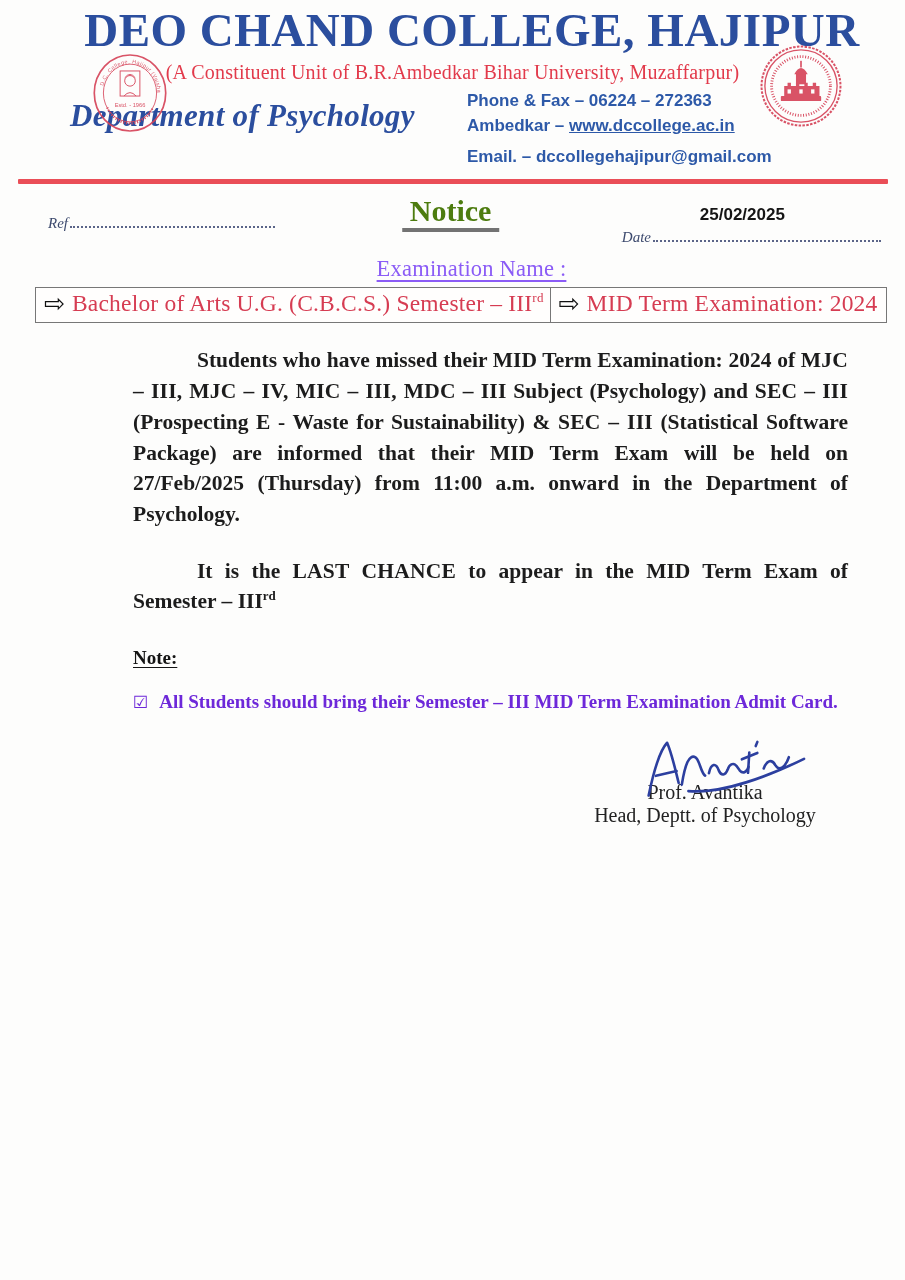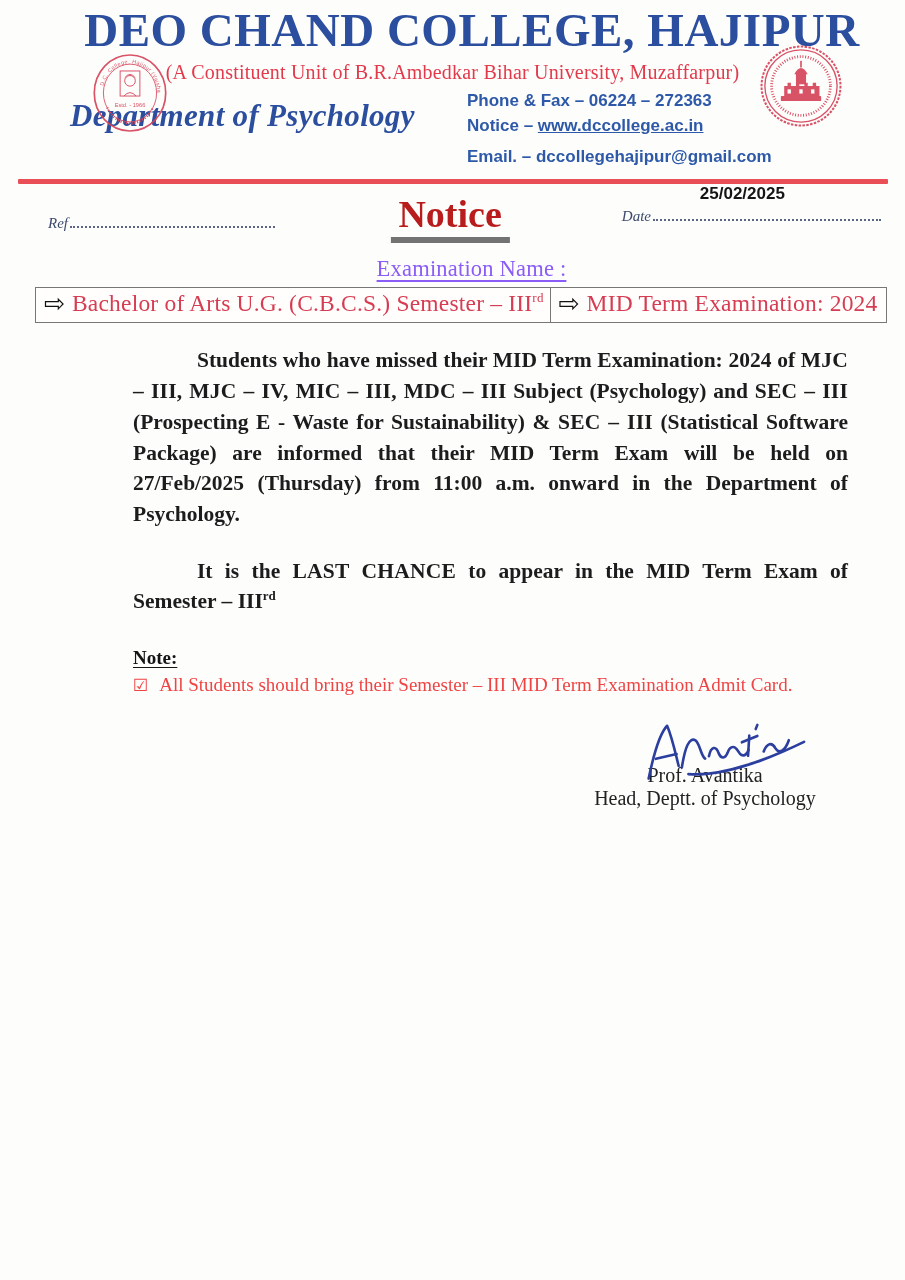--- a/index.html
+++ b/index.html
@@ -49,24 +49,24 @@
   .red-rule{height:5px;background:#ea4e57;margin:10px 17px 0 18px;border-radius:1px;}
 
   
   .meta-row{position:relative;height:62px;margin-top:6px;}
   .field-label{font-style:italic;font-size:15px;color:#3d4a6e;font-family:"Liberation Serif",serif;}
   .dots{display:inline-block;border-bottom:2px dotted #5a6488;height:14px;vertical-align:baseline;margin-left:2px;}
   .ref-field{position:absolute;left:48px;top:22px;}
   .dots-ref{width:205px;}
   .notice-title{
     position:absolute;left:50%;top:4px;transform:translateX(-52%);
-    font-size:38px;font-weight:700;color:#b91c1c;
-    border-bottom:6px solid #737373;padding:0 8px 1px;line-height:1.1;
-  }
-  .date-field{position:absolute;right:24px;top:15px;}
+    font-size:30px;font-weight:700;color:#4d7c0f;
+    border-bottom:4px solid #737373;padding:0 8px 1px;line-height:1.1;
+  }
+  .date-field{position:absolute;right:24px;top:36px;}
   .date-wrap{position:relative;display:inline-block;}
   .date-value{
     position:absolute;top:-21px;left:78px;
     font-family:"Liberation Sans","DejaVu Sans",sans-serif;
     font-weight:700;font-size:17px;color:#151515;white-space:nowrap;
   }
   .dots-date{width:228px;}
 
   
   .exam-heading{
@@ -96,21 +96,21 @@
   .body-text p + p{margin-top:26px;}
   .body-text b{letter-spacing:.2px;}
   .body-text sup{font-size:13px;}
 
   
   .note{margin:30px 40px 0 133px;}
   .note-label{
     font-size:19px;font-weight:700;color:#141414;
     text-decoration:underline;text-underline-offset:3px;
   }
-  .note-item{font-size:19px;margin-top:5px;color:#ef4444;}
+  .note-item{font-size:19px;margin-top:22px;color:#6d28d9;font-weight:bold;}
   .checkbox{font-family:"DejaVu Sans",sans-serif;font-size:17px;margin-right:11px;}
 
   
   .sig-block{width:340px;margin:16px 30px 0 auto;text-align:center;}
   .sig-img{display:block;margin:0 0 -14px 95px;transform:rotate(-5deg);}
   .sig-name{font-size:20px;color:#222;}
   .sig-title{font-size:20px;color:#222;}
 </style>
 </head>
 <body>
@@ -154,21 +154,21 @@
       </svg>
     </div>
 
     <h1 class="college-name">DEO CHAND COLLEGE, HAJIPUR</h1>
     <div class="affiliation">(A Constituent Unit of B.R.Ambedkar Bihar University, Muzaffarpur)</div>
 
     <div class="dept-contact-row">
       <div class="department">Department of Psychology</div>
       <div class="contact">
         <div>Phone &amp; Fax – 06224 – 272363</div>
-        <div><span>Notice – </span><span class="url">www.dccollege.ac.in</span></div>
+        <div><span>Ambedkar – </span><span class="url">www.dccollege.ac.in</span></div>
         <div class="email-line">Email. – dccollegehajipur@gmail.com</div>
       </div>
     </div>
 
     <div class="red-rule"></div>
   </header>
 
   <section class="meta-row">
     <div class="ref-field">
       <span class="field-label">Ref</span><span class="dots dots-ref"></span>

